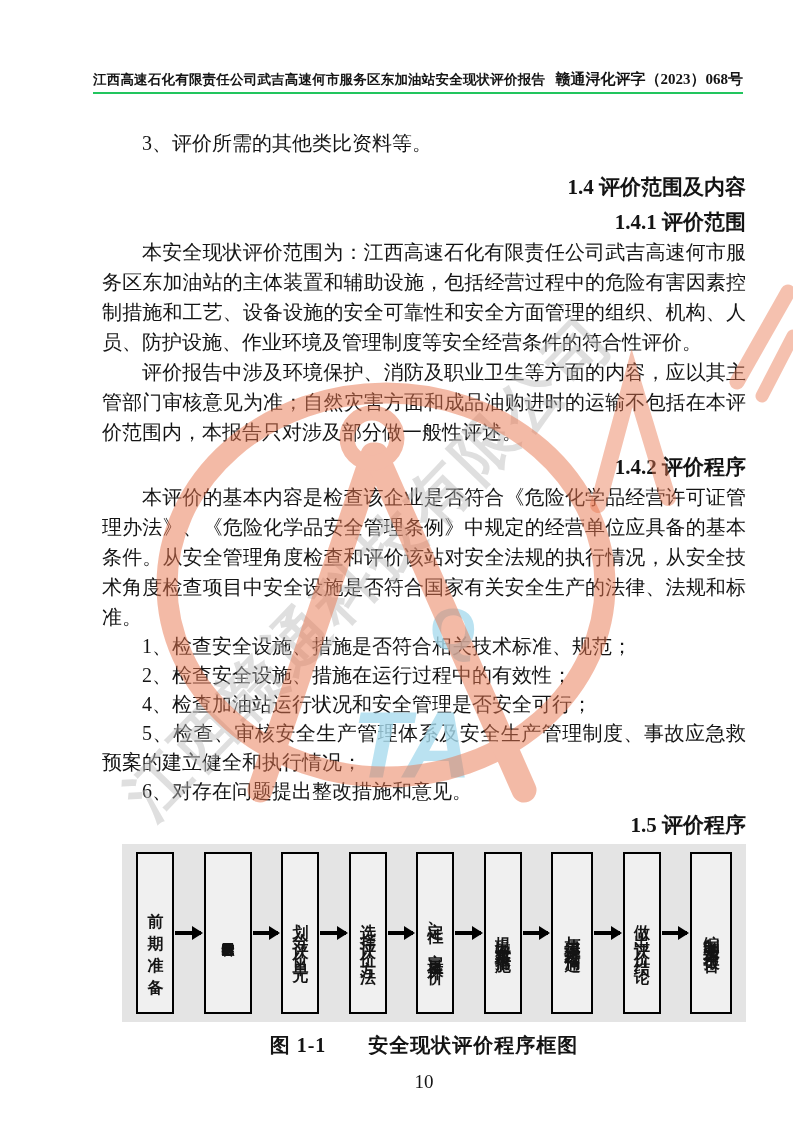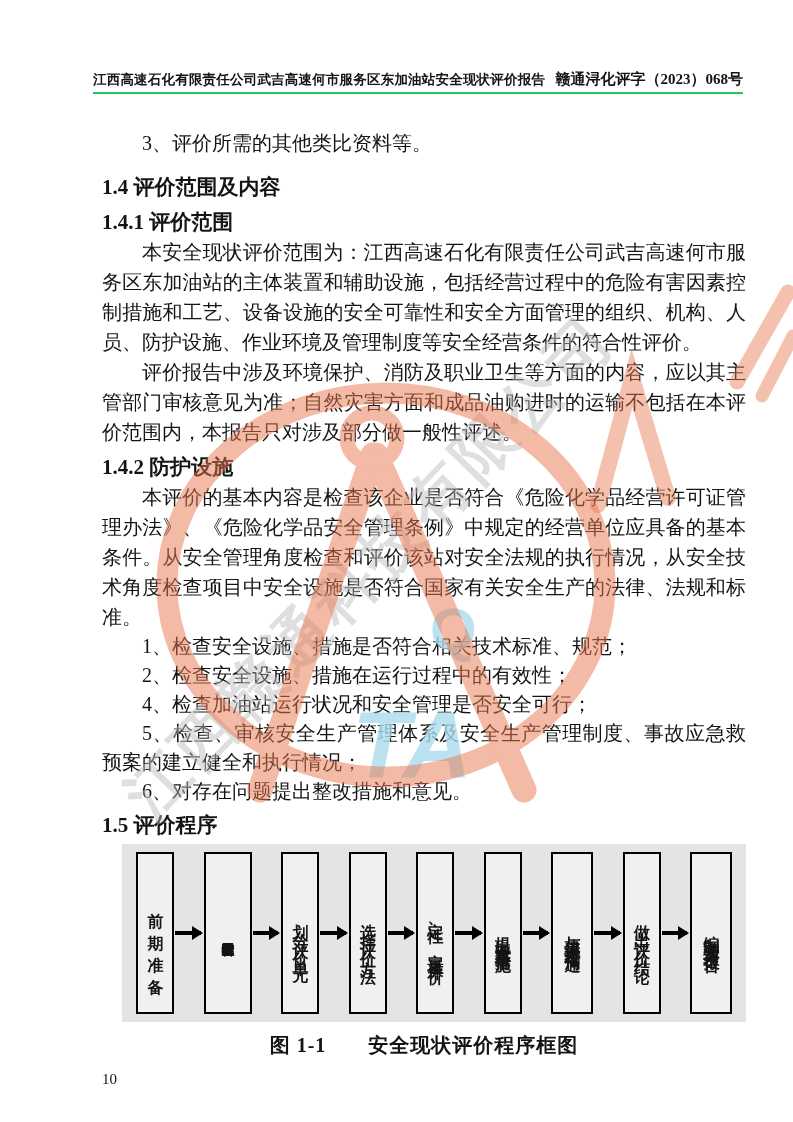--- a/index.html
+++ b/index.html
@@ -20,21 +20,21 @@
     padding-bottom:3px;
     font-weight:bold;
   }
   .header .h-left{font-size:13.5px;letter-spacing:.2px;}
   .header .h-right{font-size:15px;white-space:nowrap;}
   
   .content{position:absolute;top:100px;left:102px;width:644px;margin-top:28px;}
   .content p{margin:0;font-size:20px;line-height:30px;text-align:justify;}
   .content p.indent{text-indent:2em;}
   .items p{line-height:29px;}
-  h2,h3{margin:0;font-size:21px;line-height:30px;font-weight:bold;}
+  h2,h3{margin:0;font-size:21px;line-height:30px;font-weight:bold;text-align:right;}
   .h14{margin-top:14px;}
   .h141{margin-top:5px;}
   .h142{margin-top:5px;}
   .h15{margin-top:4px;}
   
   .fc-panel{
     margin-top:4px;margin-left:20px;
     width:596px;height:178px;
     background:#e4e4e4;
     display:flex;align-items:center;justify-content:space-between;
@@ -61,21 +61,21 @@
     position:relative;margin:0 3px 0 1px;align-self:center;
   }
   .fc-arrow::after{
     content:"";position:absolute;right:-2px;top:-5px;
     border-left:11px solid #000;
     border-top:7px solid transparent;
     border-bottom:7px solid transparent;
   }
   
   .caption{margin-top:10px;text-align:center;font-size:20px;font-weight:bold;letter-spacing:1px;}
-  .pagenum{margin-top:12px;font-size:15px;}
+  .pagenum{margin-top:12px;text-align:center;font-size:19px;}
   
   .watermark{
     position:absolute;inset:0;
     pointer-events:none;
     z-index:5;
   }
 </style>
 </head>
 <body>
 
@@ -112,21 +112,21 @@
   <div class="content">
 
     <p class="indent">3、评价所需的其他类比资料等。</p>
 
     <h2 class="h14">1.4 评价范围及内容</h2>
     <h3 class="h141">1.4.1 评价范围</h3>
 
     <p class="indent">本安全现状评价范围为：江西高速石化有限责任公司武吉高速何市服务区东加油站的主体装置和辅助设施，包括经营过程中的危险有害因素控制措施和工艺、设备设施的安全可靠性和安全方面管理的组织、机构、人员、防护设施、作业环境及管理制度等安全经营条件的符合性评价。</p>
     <p class="indent">评价报告中涉及环境保护、消防及职业卫生等方面的内容，应以其主管部门审核意见为准；自然灾害方面和成品油购进时的运输不包括在本评价范围内，本报告只对涉及部分做一般性评述。</p>
 
-    <h3 class="h142">1.4.2 防护设施</h3>
+    <h3 class="h142">1.4.2 评价程序</h3>
     <p class="indent">本评价的基本内容是检查该企业是否符合《危险化学品经营许可证管理办法》、《危险化学品安全管理条例》中规定的经营单位应具备的基本条件。从安全管理角度检查和评价该站对安全法规的执行情况，从安全技术角度检查项目中安全设施是否符合国家有关安全生产的法律、法规和标准。</p>
 
     <div class="items">
       <p class="indent">1、检查安全设施、措施是否符合相关技术标准、规范；</p>
       <p class="indent">2、检查安全设施、措施在运行过程中的有效性；</p>
       <p class="indent">4、检查加油站运行状况和安全管理是否安全可行；</p>
       <p class="indent">5、检查、审核安全生产管理体系及安全生产管理制度、事故应急救预案的建立健全和执行情况；</p>
       <p class="indent">6、对存在问题提出整改措施和意见。</p>
     </div>
 

